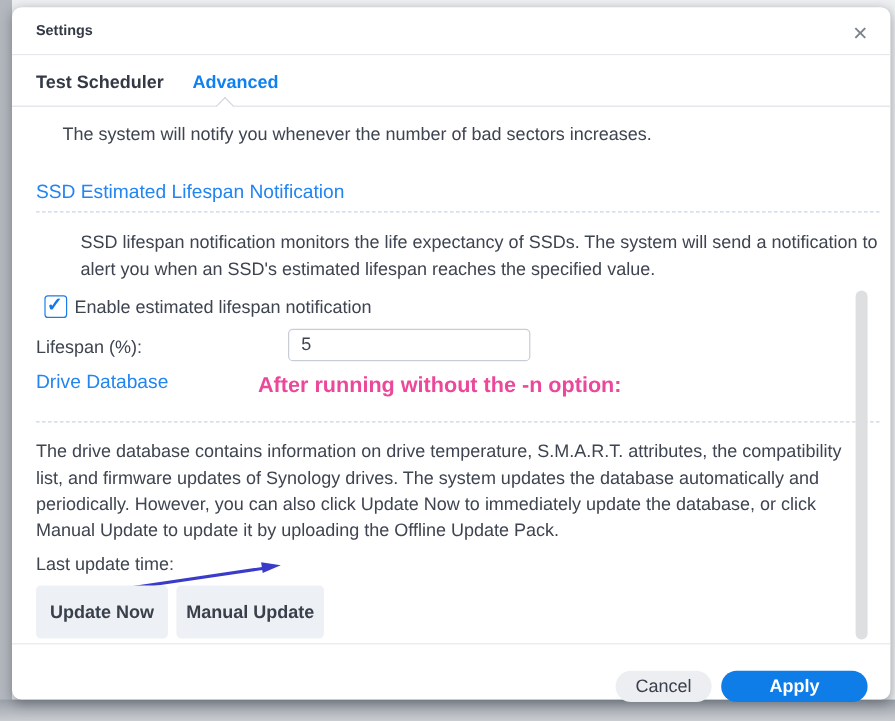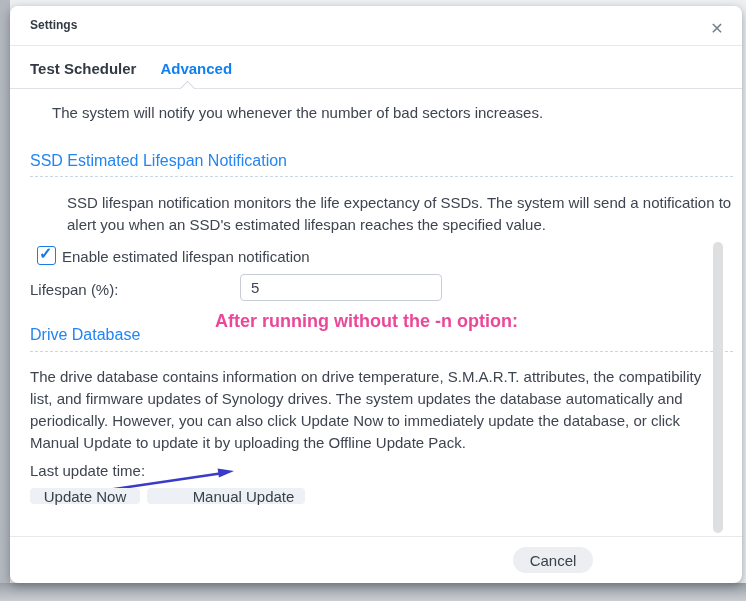--- a/index.html
+++ b/index.html
@@ -23,27 +23,27 @@
   .body-text{font-size:15px;color:#3e4450;line-height:22px;}
   .section-heading{font-size:16px;color:#2285f2;}
   .dashed{border-top:1px dashed #c9d6e3;width:703px;left:20px;}
   .checkbox{left:27px;top:240px;width:17px;height:17px;border:1px solid #1b7ce8;
     border-radius:3px;background:#fff;cursor:pointer;}
   .checkmark{position:absolute;left:1px;top:-3px;color:#1478e8;font-size:16px;font-weight:bold;}
   .field-input{left:230px;top:268px;width:190px;height:25px;border:1px solid #c7cdd6;
     border-radius:4px;font-size:15px;color:#3e4450;padding:0 0 0 10px;outline:none;
     font-family:"Liberation Sans",sans-serif;}
   .annotation{left:205px;top:306px;font-size:18px;font-weight:bold;color:#ec4899;line-height:18px;}
-  .gray-btn{background:#edf0f4;border-radius:4px;height:16px;display:flex;align-items:center;
-    justify-content:center;font-size:15px;color:#39404b;cursor:pointer;}
+  .gray-btn{background:#edf0f4;border-radius:4px;height:44px;display:flex;align-items:center;
+    justify-content:center;font-size:15px;color:#39404b;cursor:pointer;font-weight:bold;}
   .scroll-thumb{left:703px;top:236px;width:10px;height:291px;border-radius:5px;
     background:#dddfe1;cursor:pointer;}
   .footer-divider{left:0;top:530px;width:732px;border-top:1px solid #e6e8eb;}
   .pill{border-radius:13px;height:26px;display:flex;align-items:center;justify-content:center;
-    font-size:15px;cursor:pointer;}
+    font-size:15px;cursor:pointer;margin-top:12px;}
   .cancel{left:503px;top:541px;width:80px;background:#eceef2;color:#3a414c;}
   .apply{left:591px;top:541px;width:122px;background:#0f7de8;color:#fff;font-weight:bold;}
 </style>
 </head>
 <body>
 
 <div class="bg-left"></div>
 <div class="bg-bottom"></div>
 
 <div class="dialog">
@@ -73,33 +73,34 @@
   </div>
   <div class="abs body-text" style="left:52px;top:240px;">Enable estimated lifespan notification</div>
 
   <div class="abs body-text" style="left:20px;top:273px;">Lifespan (%):</div>
   <input class="abs field-input" type="text" value="5" style="">
 
   <div class="abs annotation">
     <div>After running without the -n option:</div>
   </div>
 
-  <div class="abs section-heading" style="left:20px;top:320px;text-align:right;">Drive Database</div>
+  <div class="abs section-heading" style="left:20px;top:304px;text-align:right;">Drive Database</div>
   <div class="abs dashed" style="top:345px;"></div>
 
   <div class="abs body-text" style="left:20px;top:360px;width:692px;">The drive database contains information on drive temperature, S.M.A.R.T. attributes, the compatibility list, and firmware updates of Synology drives. The system updates the database automatically and periodically. However, you can also click Update Now to immediately update the database, or click Manual Update to update it by uploading the Offline Update Pack.</div>
 
   <div class="abs body-text" style="left:20px;top:454px;">Last update time:</div>
 
   <svg class="abs" style="left:76px;top:452px;" width="160" height="44">
     <line x1="8" y1="34" x2="134" y2="15.5" stroke="#3b3bca" stroke-width="2.5"></line>
     <polygon points="148,13 132.9,19.5 131.6,10.6" fill="#3b3bca"></polygon>
   </svg>
 
   <div class="abs gray-btn" style="left:20px;top:482px;width:110px;">Update Now</div>
-  <div class="abs gray-btn" style="left:137px;top:482px;width:123px;padding-left:35px;">Manual Update</div>
+  <div class="abs gray-btn" style="left:137px;top:482px;width:123px;">Manual Update</div>
 
   <div class="abs scroll-thumb"></div>
 
   <div class="abs footer-divider"></div>
   <div class="abs pill cancel">Cancel</div>
+  <div class="abs pill apply">Apply</div>
 
 </div>
 
 </body></html>

